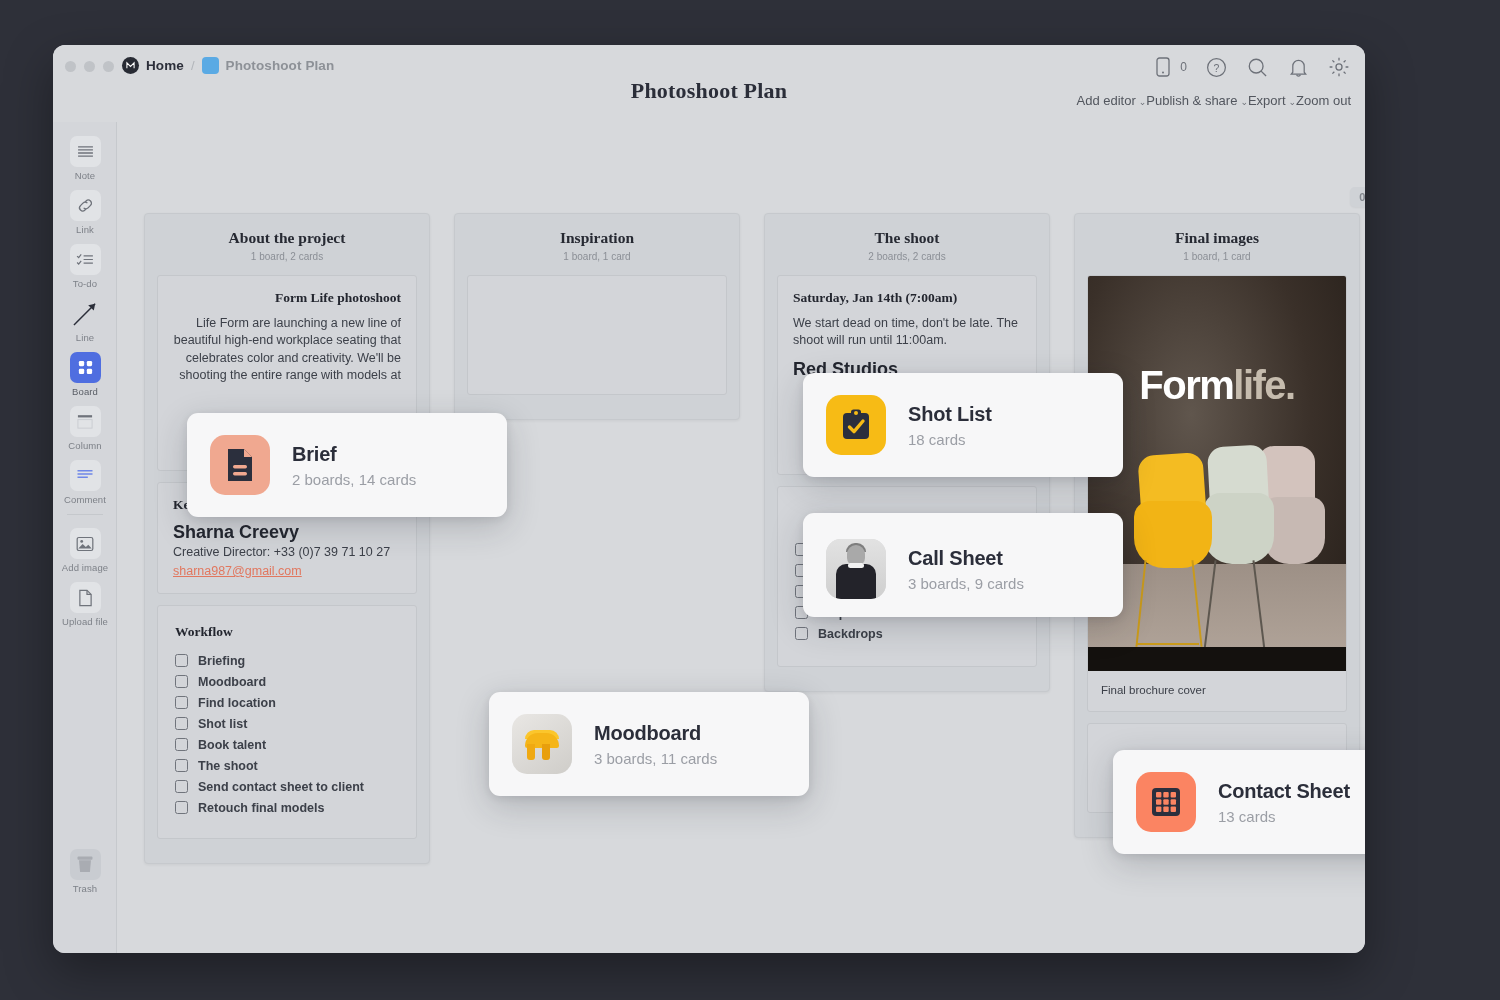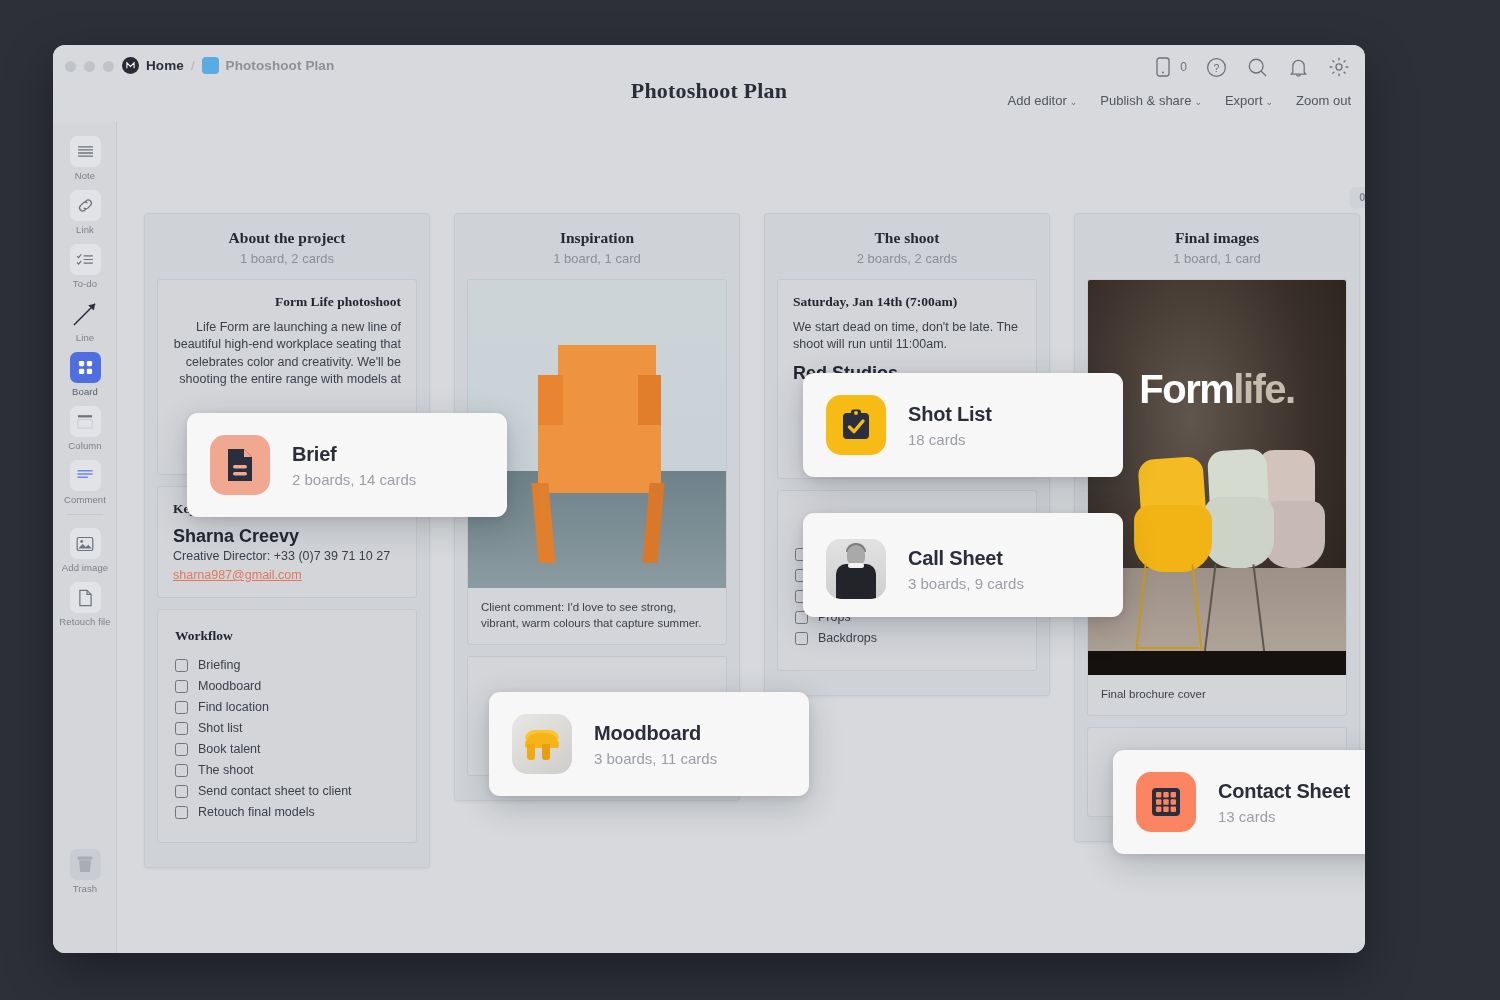--- a/index.html
+++ b/index.html
@@ -47,21 +47,21 @@
     text-align: center;
     font-family: "Liberation Serif", serif;
     font-weight: 700; font-size: 22px; color: #2b2e39;
     letter-spacing: .2px;
   }
 
   .tb-icons { position: absolute; right: 14px; top: 10px; display: flex; align-items: center; gap: 17px; }
   .tb-ico { width: 24px; height: 24px; color: #6d7179; display: flex; align-items: center; justify-content: center; }
   .dev-count { font-size: 12px; color: #6d7179; margin-left: -12px; }
 
-  .tb-menus { position: absolute; right: 14px; top: 48px; display: flex; gap: 23px; }
+  .tb-menus { position: absolute; right: 14px; top: 48px; display: flex; }
   .tb-menu { font-size: 13px; color: #52565e; white-space: nowrap; }
   .caret { font-size: 9px; margin-left: 3px; color: #6d7179; }
 
   
   .rail {
     position: absolute; left: 0; top: 77px;
     width: 64px; height: 831px;
     background: #d4d6da;
     border-right: 1px solid #c6c9cd;
     padding-top: 14px;
@@ -103,42 +103,42 @@
     background: #cfd2d6;
     border: 1px solid #c6c9cd;
     border-radius: 4px;
     box-shadow: 0 1px 3px rgba(0,0,0,.06);
   }
   .col-head { padding: 15px 10px 13px; text-align: center; }
   .col-title {
     font-family: "Liberation Serif", serif;
     font-weight: 700; font-size: 15.5px; color: #262932;
   }
-  .col-sub { font-size: 13px; color: #8b8f96; margin-top: 4px; }
+  .col-sub { font-size: 10px; color: #8b8f96; margin-top: 4px; }
   .col-body { padding: 0 12px 13px; }
 
   .card {
     background: #d3d5d9;
     border: 1px solid #c4c7cb;
     border-radius: 3px;
     padding: 14px 15px;
     margin-bottom: 11px;
   }
   .card.flush { padding: 0; overflow: hidden; }
   .card-h {
     font-family: "Liberation Serif", serif;
     font-weight: 700; font-size: 13.5px; color: #23262f;
     margin-bottom: 9px;
   }
   .card-p { font-size: 12.5px; line-height: 1.38; color: #3c4049; }
   .card-p.tight { line-height: 1.36; }
   .nm { font-size: 18px; font-weight: 700; color: #23262f; margin-bottom: 1px; }
   .mail { font-size: 12.5px; color: #e1775f; text-decoration: underline; }
 
-  .chk { display: flex; align-items: flex-end; gap: 10px; margin: 1px 0 0; padding: 3px 0; }
+  .chk { display: flex; align-items: flex-start; gap: 10px; margin: 1px 0 0; padding: 3px 0; font-weight: bold; }
   .chk .bx { width: 13px; height: 13px; border: 1.4px solid #70747c; border-radius: 2.5px; background: transparent; flex: none; }
   .chk .tx { font-size: 12.5px; color: #3c4049; }
   .cap { padding: 11px 13px 13px; font-size: 11.5px; line-height: 1.4; color: #3c4049; }
 
   
   .chair-scene { position: relative; width: 100%; height: 308px; background: linear-gradient(#ccd4d8 0%, #c9d2d6 62%, #c9d2d6 62%); overflow: hidden; }
   .chair-floor { position: absolute; left: 0; bottom: 0; width: 100%; height: 38%; background: linear-gradient(#6f8289, #8a9ba1); }
   .ch { position: absolute; background: #ed8c37; }
   .ch-back { left: 35%; top: 21%; width: 38%; height: 32%; background: #ee933f; }
   .ch-seatL { left: 27%; top: 31%; width: 10%; height: 30%; background: #e98430; }
@@ -372,21 +372,21 @@
       <span class="lbl">Add image</span>
     </div>
 
     <div class="tool">
       <span class="box">
         <svg width="15" height="18" viewBox="0 0 16 19">
             <path d="M2 1.3h7.6L14 5.7v12H2z" stroke="currentColor" stroke-width="1.3" fill="none"></path>
             <path d="M9.6 1.3v4.4H14" stroke="currentColor" stroke-width="1.3" fill="none"></path>
           </svg>
       </span>
-      <span class="lbl">Retouch file</span>
+      <span class="lbl">Upload file</span>
     </div>
 
     <div class="tool trash-tool">
       <span class="box">
         <svg width="18" height="19" viewBox="0 0 19 20">
             <rect x="1.6" y="1.6" width="15.8" height="3.4" rx="1" fill="#a9acb2"></rect>
             <path d="M3.2 5.6h12.6l-1.1 12.4H4.3z" fill="#a9acb2"></path>
           </svg>
       </span>
       <span class="lbl">Trash</span>
@@ -456,32 +456,20 @@
         </div>
       </div>
     </div>
 
     <div class="col" style="left:337px; top:91px; width:286px;">
       <div class="col-head">
         <div class="col-title">Inspiration</div>
         <div class="col-sub">1 board, 1 card</div>
       </div>
       <div class="col-body">
-        <div class="card flush">
-          <div class="chair-scene">
-            <div class="chair-floor"></div>
-            <div class="ch ch-back"></div>
-            <div class="ch ch-seatL"></div>
-            <div class="ch ch-seatR"></div>
-            <div class="ch ch-front"></div>
-            <div class="ch ch-lfl"></div>
-            <div class="ch ch-lfr"></div>
-          </div>
-          <div class="cap">Client comment: I'd love to see strong, vibrant, warm colours that capture summer.</div>
-        </div>
         <div class="card" style="height:120px;"></div>
       </div>
     </div>
 
     <div class="col" style="left:647px; top:91px; width:286px;">
       <div class="col-head">
         <div class="col-title">The shoot</div>
         <div class="col-sub">2 boards, 2 cards</div>
       </div>
       <div class="col-body">

